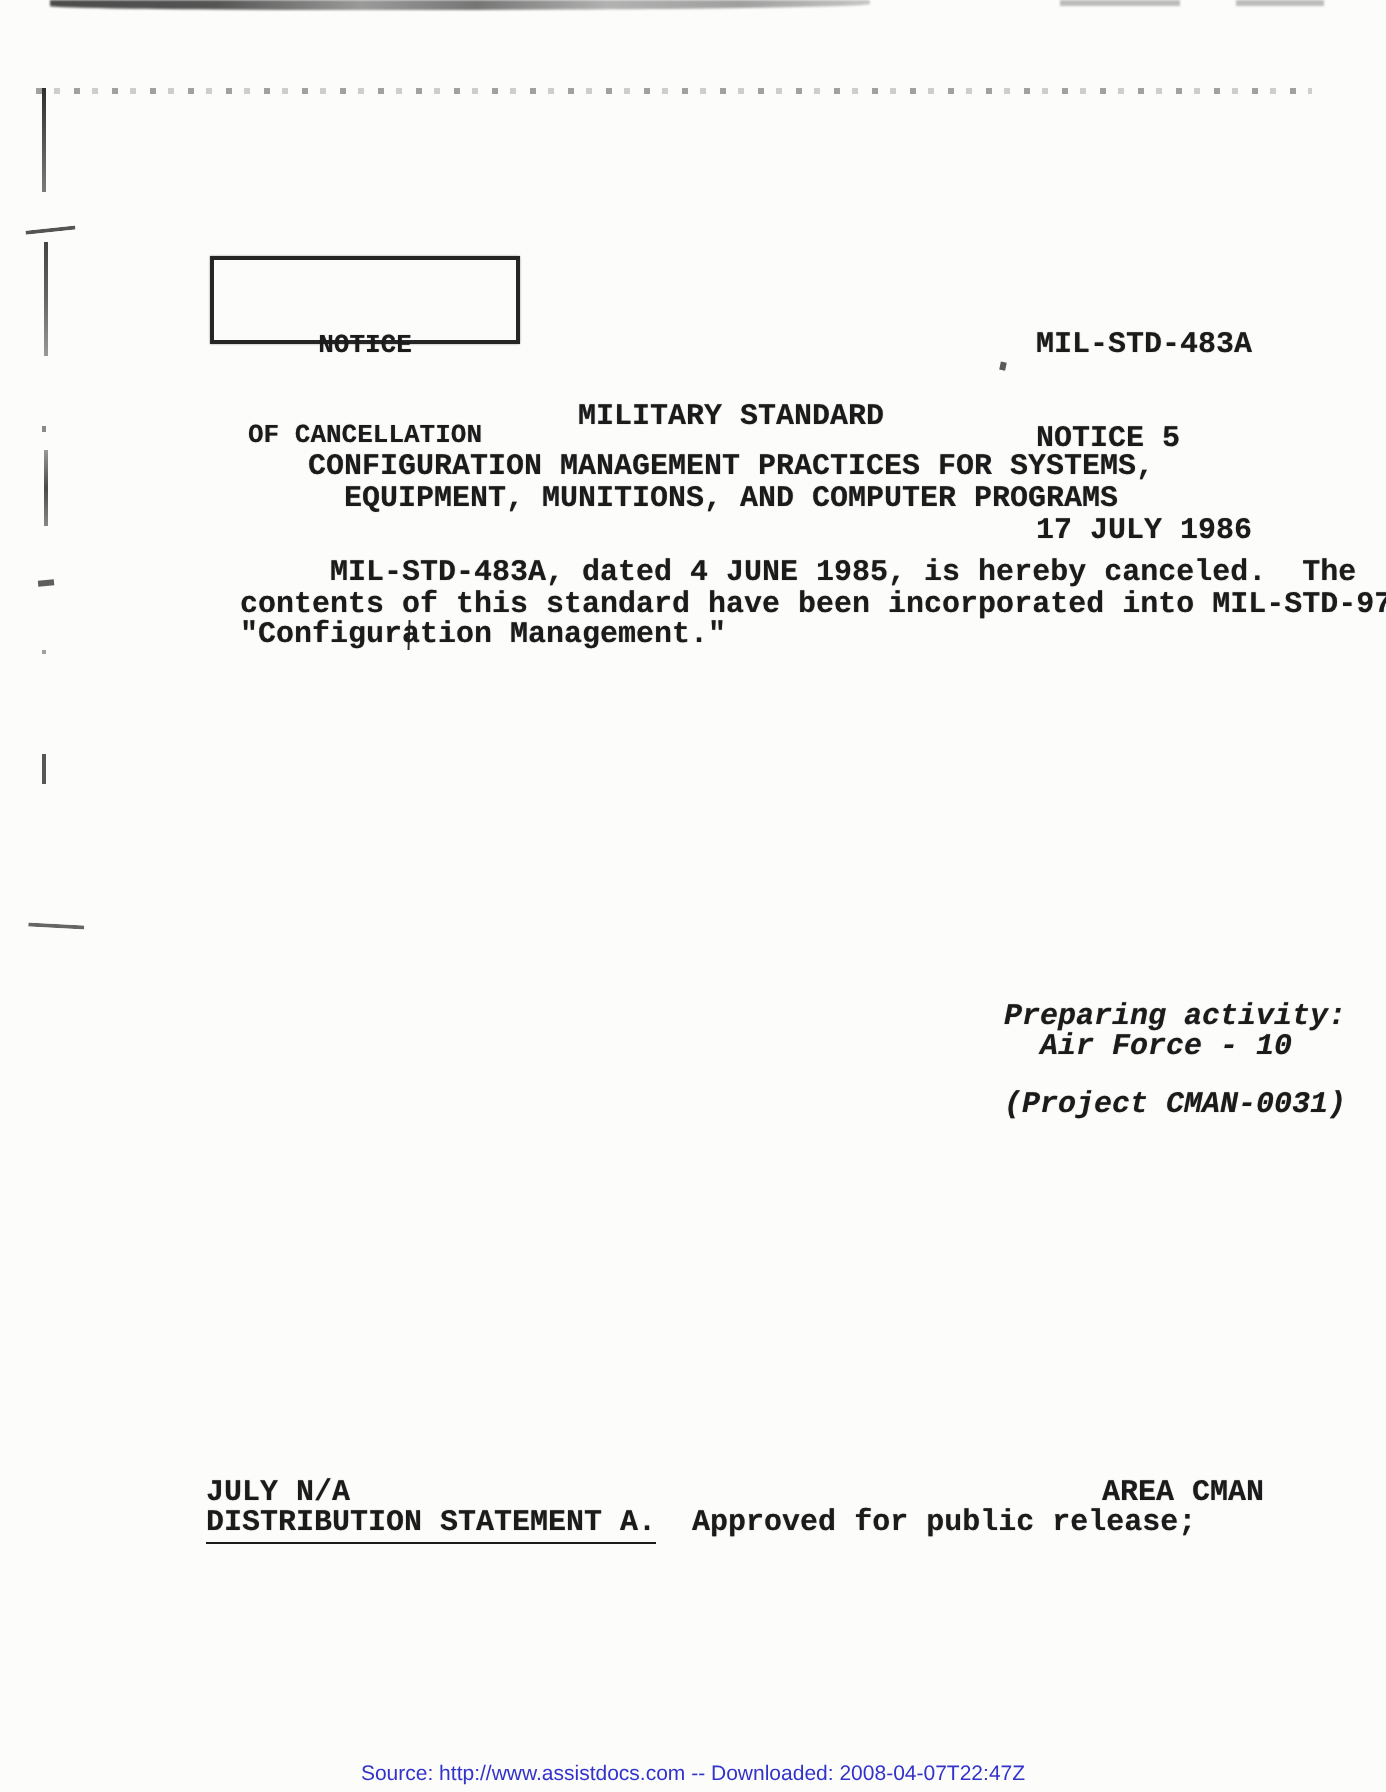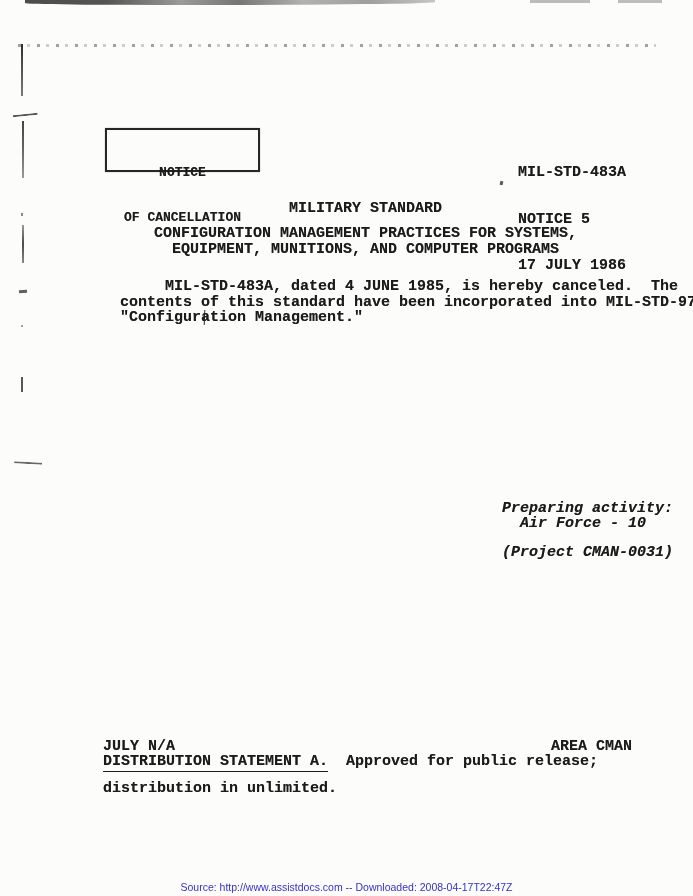--- a/index.html
+++ b/index.html
@@ -121,20 +121,19 @@
 
   <div class="abs mono preparing">Preparing activity:
   Air Force - 10
 
 (Project CMAN-0031)</div>
 
   <div class="abs mono amsc">JULY N/A</div>
   <div class="abs mono area">AREA CMAN</div>
 
   <div class="abs mono dist-line1"><span class="u-label">DISTRIBUTION STATEMENT A.</span><span>  Approved for public release;</span></div>
-  <div class="abs mono dist-line2">distribution in unlimited.</div>
 
   <div class="abs footer" style="color: rgb(51, 51, 204);">
-    <div>Source: http://www.assistdocs.com -- Downloaded: 2008-04-17T22:47Z</div>
+    <div>Source: http://www.assistdocs.com -- Downloaded: 2008-04-07T22:47Z</div>
     
   </div>
 
 </div>
 
 </body></html>

